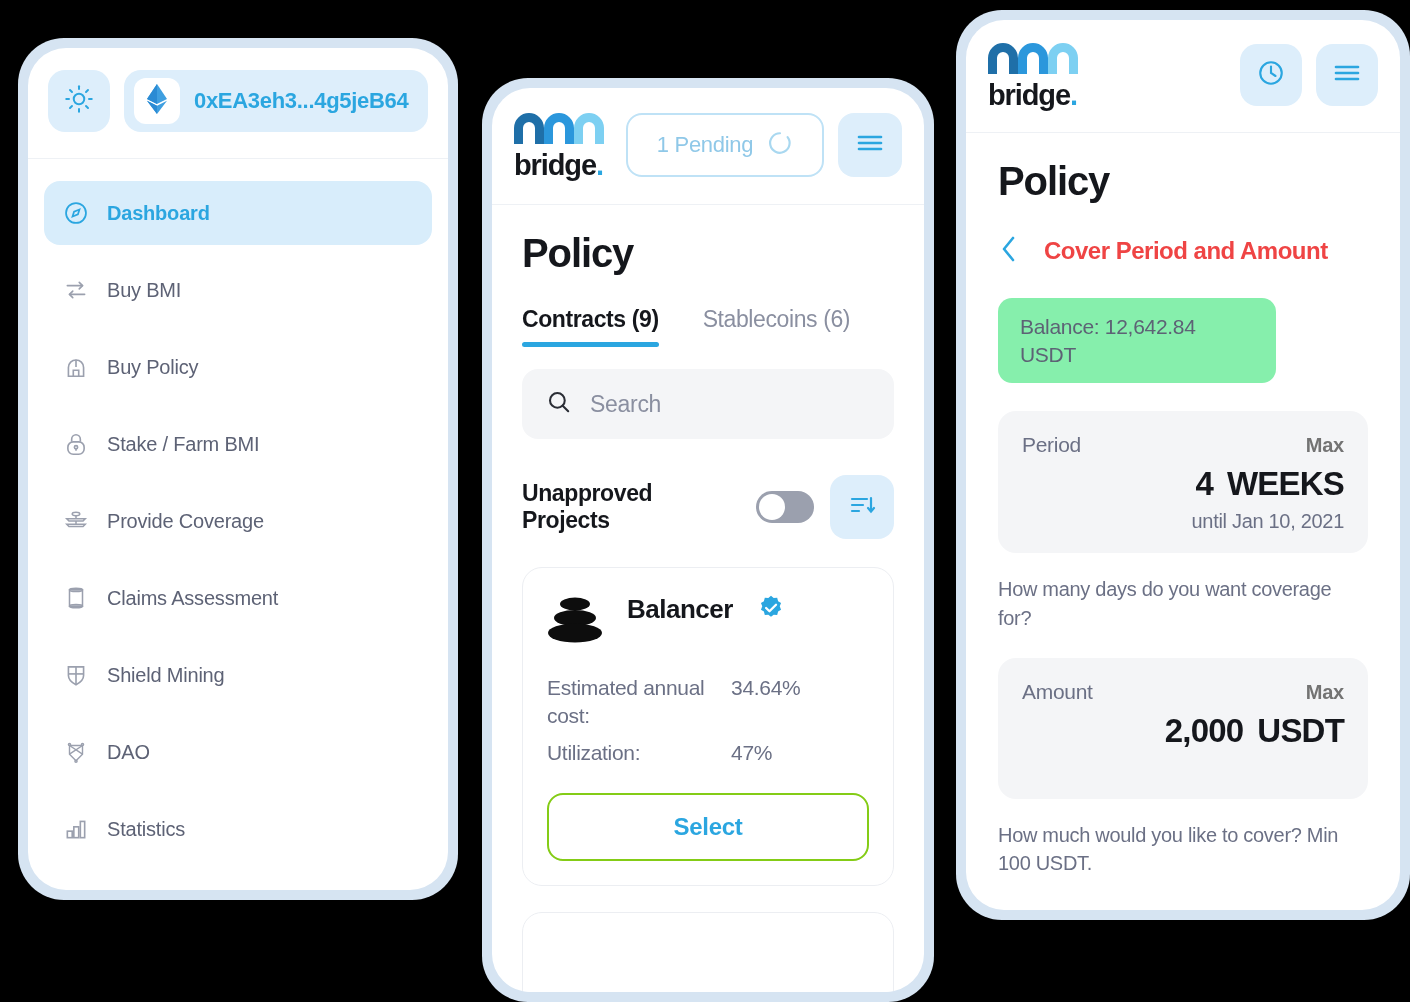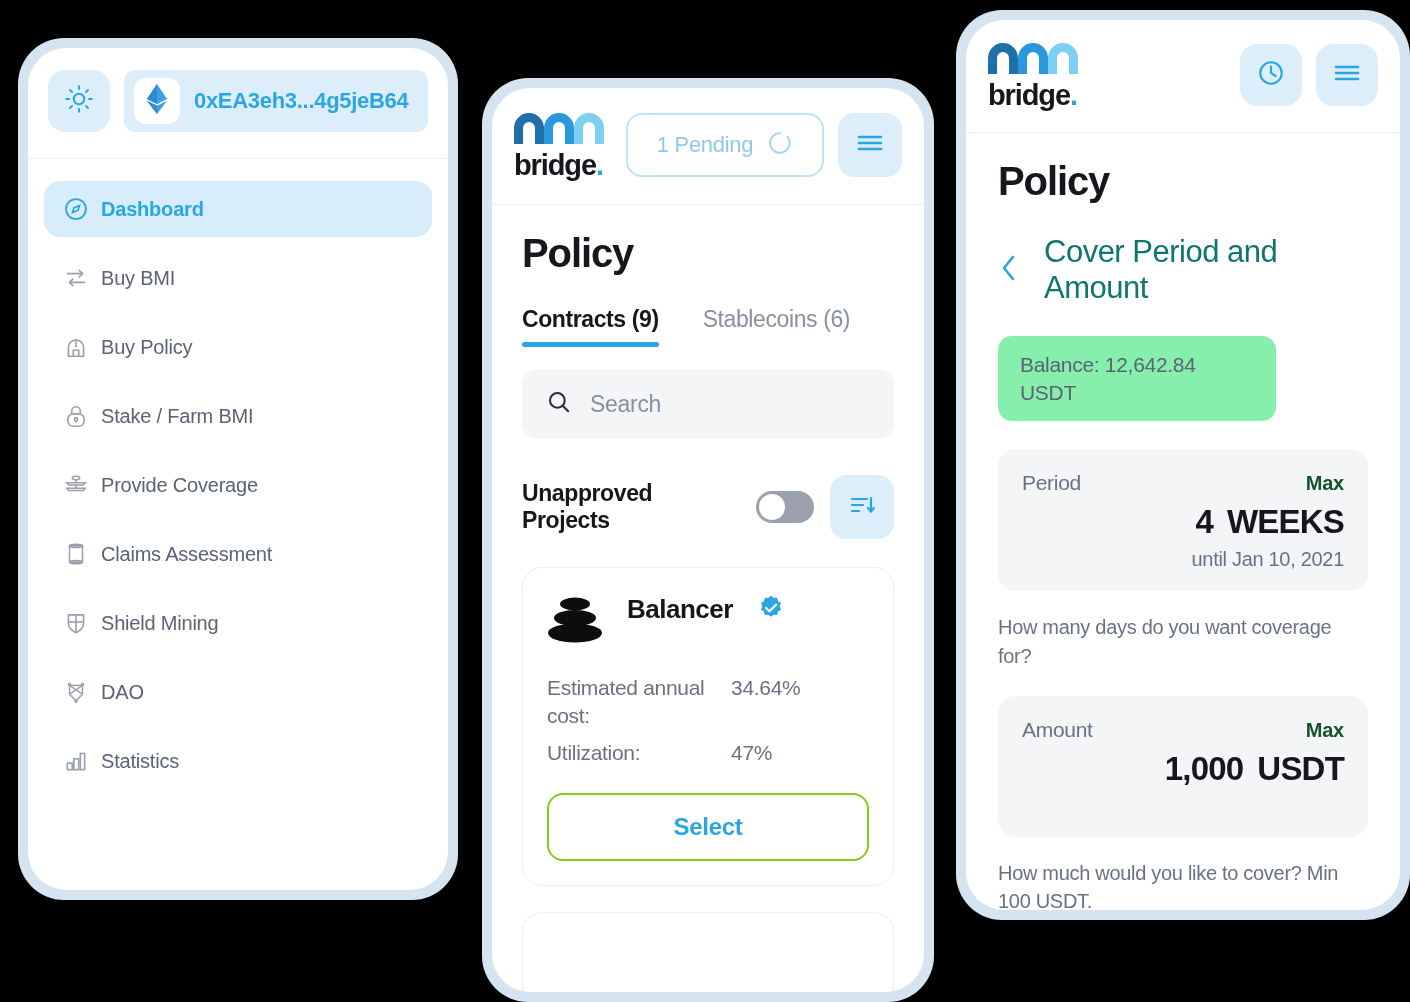--- a/index.html
+++ b/index.html
@@ -50,21 +50,21 @@
     width: 62px; height: 62px;
     background: #ddeefb;
     border-radius: 17px;
     display: flex; align-items: center; justify-content: center;
     flex: 0 0 auto;
   }
   .addr-pill {
     flex: 1;
     height: 62px;
     background: #ddeefb;
-    border-radius: 11px;
+    border-radius: 17px;
     display: flex;
     align-items: center;
     padding: 0 10px;
     gap: 14px;
     overflow: hidden;
   }
   .eth-chip {
     width: 46px; height: 46px;
     background: #ffffff;
     border-radius: 12px;
@@ -76,22 +76,22 @@
     font-size: 22px;
     font-weight: bold;
     letter-spacing: -0.3px;
     white-space: nowrap;
   }
 
   .l-nav { padding: 22px 16px 0 16px; }
   .nav-item {
     display: flex;
     align-items: center;
-    gap: 11px;
-    height: 56px;
+    gap: 17px;
+    height: 64px;
     padding: 0 18px;
     border-radius: 16px;
     margin-bottom: 13px;
     position: relative;
   }
   .nav-item .nav-label {
     font-size: 20px;
     color: #5d6275;
     letter-spacing: -0.2px;
   }
@@ -243,21 +243,21 @@
   .icon-sq {
     width: 62px; height: 62px;
     background: #ddeefb;
     border-radius: 17px;
     display: flex; align-items: center; justify-content: center;
     flex: 0 0 auto;
   }
 
   .r-body { padding: 26px 32px 0 32px; }
   .crumb { display: flex; align-items: center; gap: 24px; margin-bottom: 30px; }
-  .crumb-title { font-size: 31px; font-weight: normal; color: #0f766e; letter-spacing: -0.5px;}
+  .crumb-title { font-size: 24px; font-weight: bold; color: #ef4444; letter-spacing: -0.5px;}
 
   .balance-pill {
     display: inline-block;
     background: #86efac;
     border-radius: 14px;
     padding: 15px 22px;
     font-size: 21px;
     color: #5d6275;
     line-height: 1.32;
     letter-spacing: -0.3px;
@@ -266,21 +266,21 @@
   }
 
   .field-card {
     background: #f4f5f7;
     border-radius: 18px;
     padding: 22px 24px 20px 24px;
     margin-bottom: 22px;
   }
   .fc-top { display: flex; align-items: baseline; margin-bottom: 6px; }
   .fc-label { font-size: 21px; color: #6b7085; letter-spacing: -0.3px;}
-  .fc-max { margin-left: auto; font-size: 20px; font-weight: bold; color: #14532d; letter-spacing: -0.2px;}
+  .fc-max { margin-left: auto; font-size: 20px; font-weight: bold; color: #737373; letter-spacing: -0.2px;}
   .fc-value {
     text-align: right;
     font-size: 33px;
     font-weight: bold;
     color: #15171c;
     letter-spacing: -0.8px;
     line-height: 1.3;
   }
   .fc-value .unit { margin-left: 14px; }
   .fc-sub { text-align: right; font-size: 20px; color: #6b7085; margin-top: 4px; letter-spacing:-0.3px;}
@@ -623,21 +623,21 @@
         </div>
 
         <div class="helper">How many days do you want coverage for?</div>
 
         <div class="field-card">
           <div class="fc-top">
             <span class="fc-label">Amount</span>
             <span class="fc-max">Max</span>
           </div>
           <div class="fc-value">
-            <span>1,000</span><span class="unit">USDT</span>
+            <span>2,000</span><span class="unit">USDT</span>
           </div>
           <div class="fc-pad"></div>
         </div>
 
         <div class="helper">How much would you like to cover? Min 100 USDT.</div>
       </div>
     </div>
   </div>
 
 </div>

